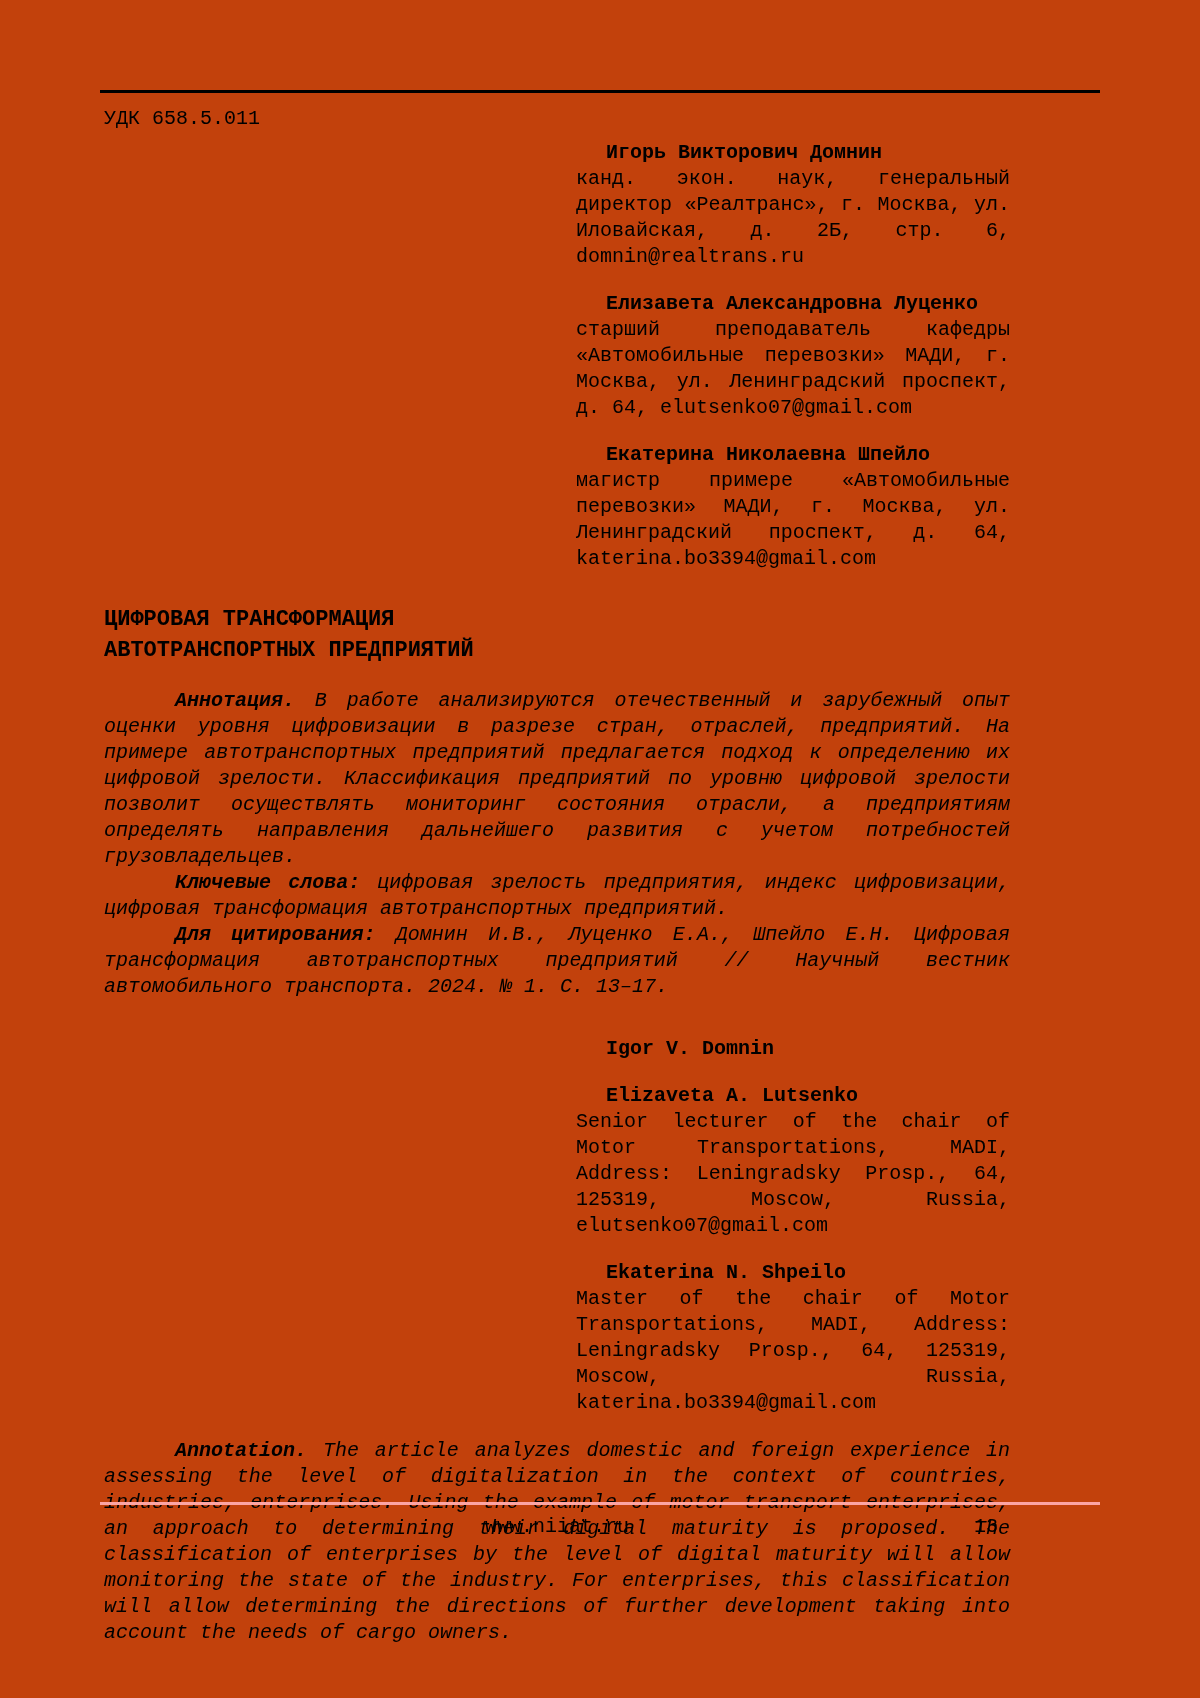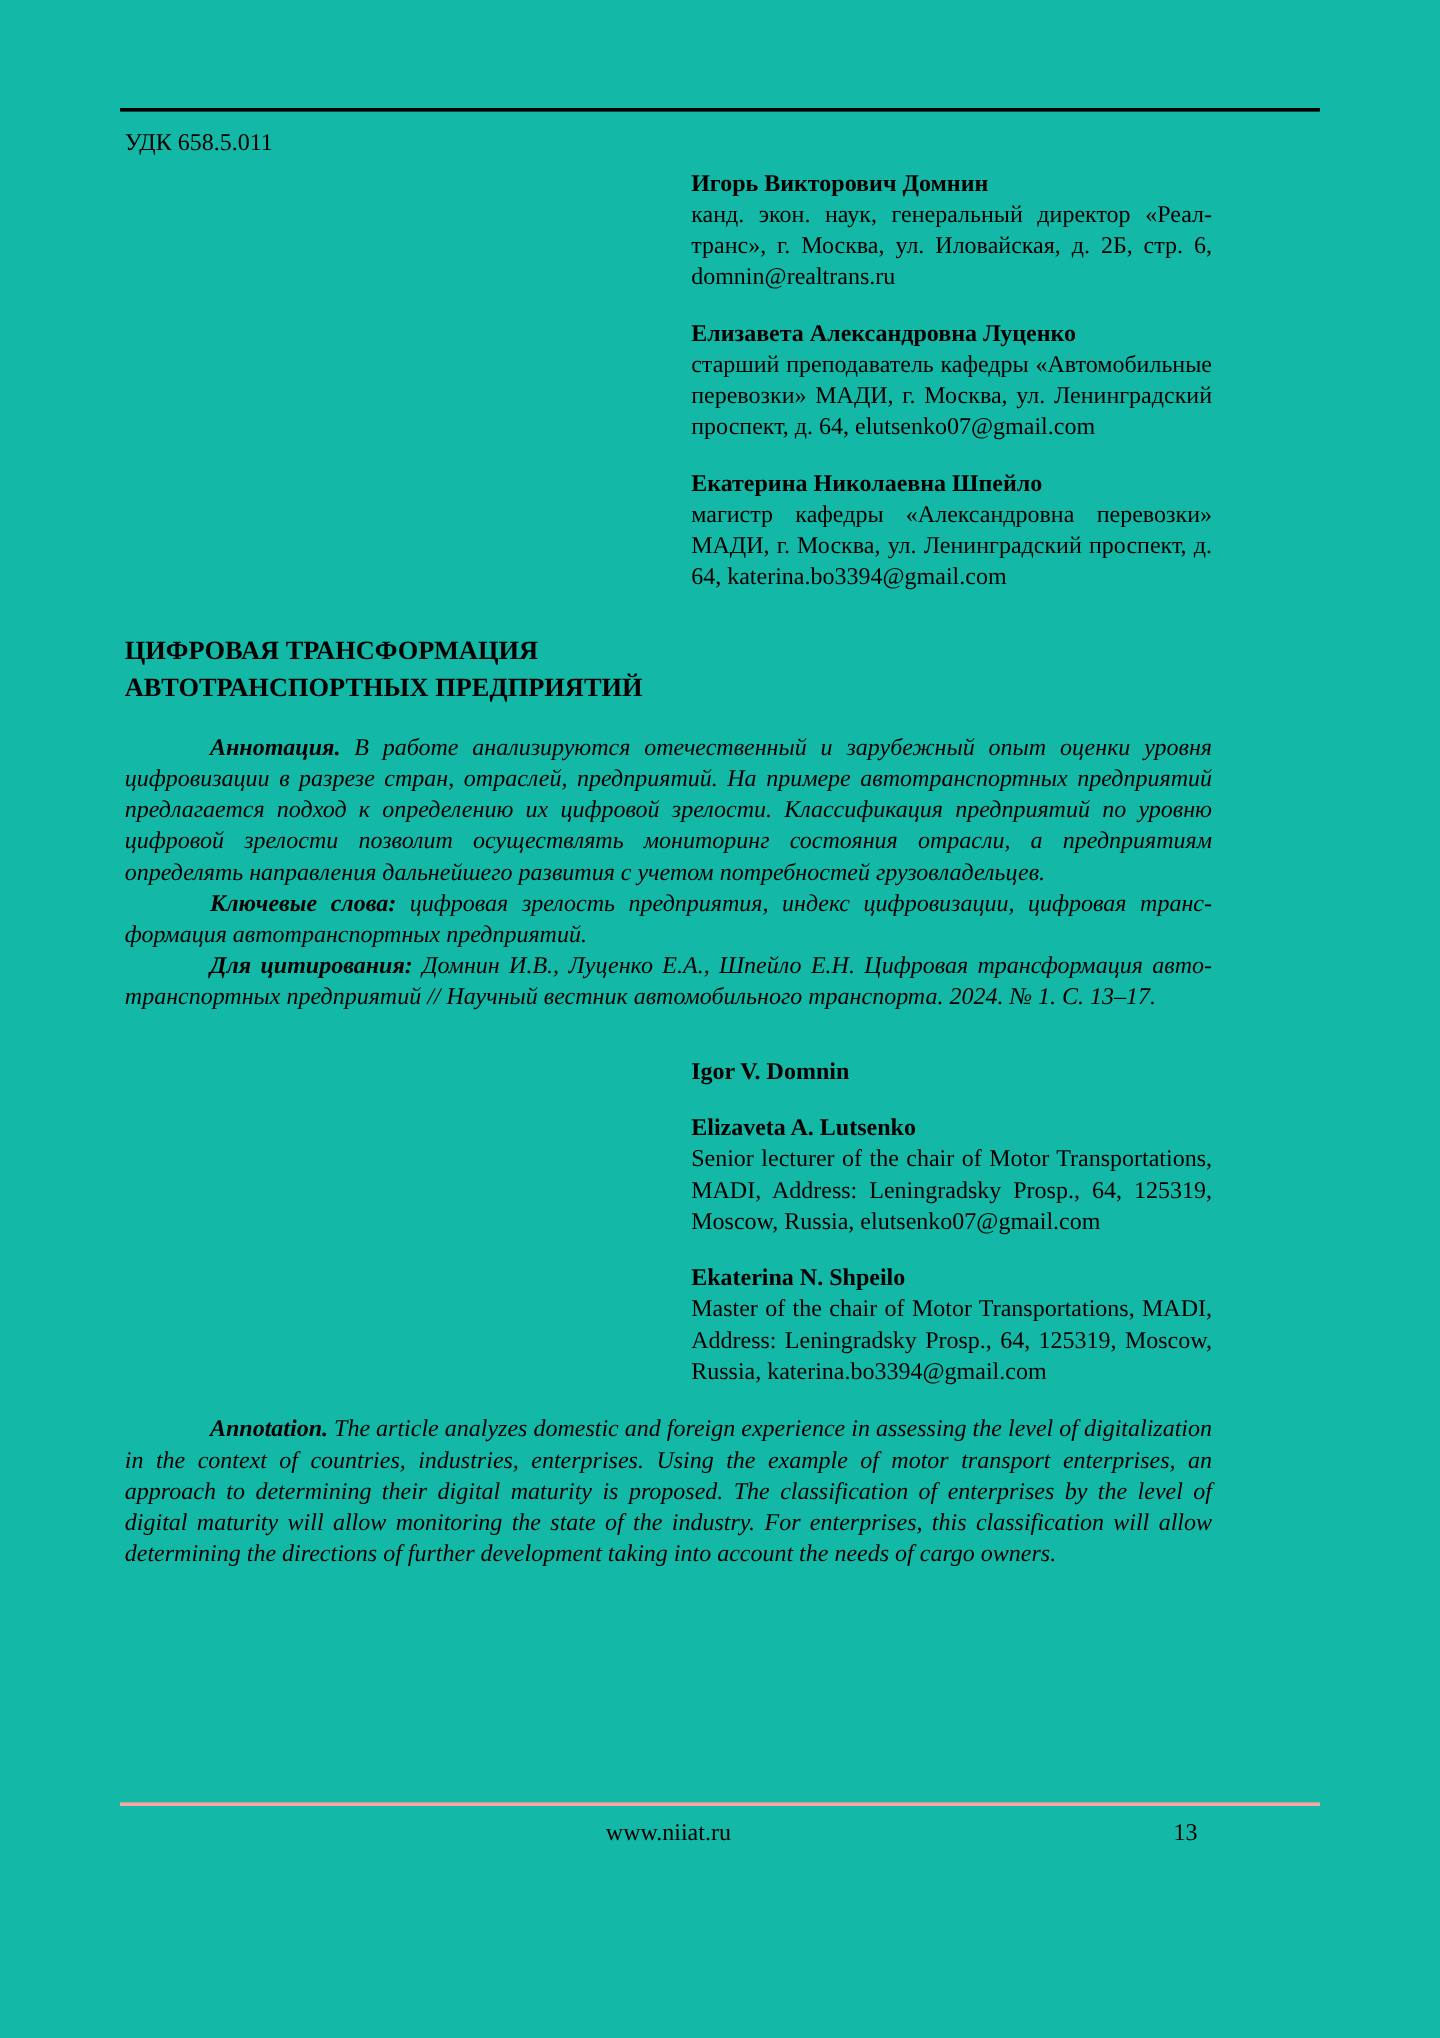--- a/index.html
+++ b/index.html
@@ -1,42 +1,42 @@
 <!DOCTYPE html>
 <html><head>
 <meta charset="utf-8">
 <style>
   * { box-sizing: border-box; }
   html, body { margin: 0; padding: 0; background: #ffffff; }
   .page {
     position: relative;
     width: 1200px;
     height: 1698px;
-    background: #14b8a6;
+    background: #c2410c;
     color: #000000;
-    font-family: Liberation Serif, serif;
+    font-family: Liberation Mono, monospace;
     font-size: 20px;
     line-height: 26px;
     overflow: hidden;
   }
   .rule-top {
     position: absolute;
     top: 90px; left: 100px; width: 1000px;
     border-top: 3px solid #000;
   }
   .content {
     position: absolute;
     top: 93px; left: 104px; width: 906px;
   }
   .udc { margin-top: 13px; }
   .authors { margin-left: 472px; width: 434px; }
   .authors-ru { margin-top: 8px; }
   .authors-en { margin-top: 36px; }
   .author-block + .author-block { margin-top: 21px; }
-  .author-name { font-weight: bold; }
+  .author-name { font-weight: bold; margin-left: 30px; }
   .author-info { text-align: justify; hyphens: manual; }
   .title {
     font-weight: bold;
     font-size: 22px;
     line-height: 31px;
   }
   .title-ru { margin-top: 32px; }
   .title-en { margin-top: 44px; }
   .para {
     margin: 0;
@@ -76,21 +76,21 @@
       <div class="author-block">
         <div class="author-name">Игорь Викторович Домнин</div>
         <div class="author-info">канд. экон. наук, генеральный директор «Реал­транс», г. Москва, ул. Иловайская, д. 2Б, стр. 6, domnin@realtrans.ru</div>
       </div>
       <div class="author-block">
         <div class="author-name">Елизавета Александровна Луценко</div>
         <div class="author-info">старший преподаватель кафедры «Автомобиль­ные перевозки» МАДИ, г. Москва, ул. Ленин­градский проспект, д. 64, elutsenko07@gmail.com</div>
       </div>
       <div class="author-block">
         <div class="author-name">Екатерина Николаевна Шпейло</div>
-        <div class="author-info">магистр кафедры «Александровна перевозки» МАДИ, г. Москва, ул. Ленинградский проспект, д. 64, katerina.bo3394@gmail.com</div>
+        <div class="author-info">магистр примере «Автомобильные перевозки» МАДИ, г. Москва, ул. Ленинградский проспект, д. 64, katerina.bo3394@gmail.com</div>
       </div>
     </div>
 
     <div class="title title-ru">
       <span>ЦИФРОВАЯ ТРАНСФОРМАЦИЯ</span><br>
       <span>АВТОТРАНСПОРТНЫХ ПРЕДПРИЯТИЙ</span>
     </div>
 
     <p class="para abstract-ru"><span class="lead">Аннотация.</span><span> В работе анализируются отечественный и зарубежный опыт оценки уровня цифровизации в разрезе стран, отраслей, предприятий. На примере автотранспортных предпри­ятий предлагается подход к определению их цифровой зрелости. Классификация предприятий по уровню цифровой зрелости позволит осуществлять мониторинг состояния отрасли, а предприяти­ям определять направления дальнейшего развития с учетом потребностей грузовладельцев.</span></p>
 

